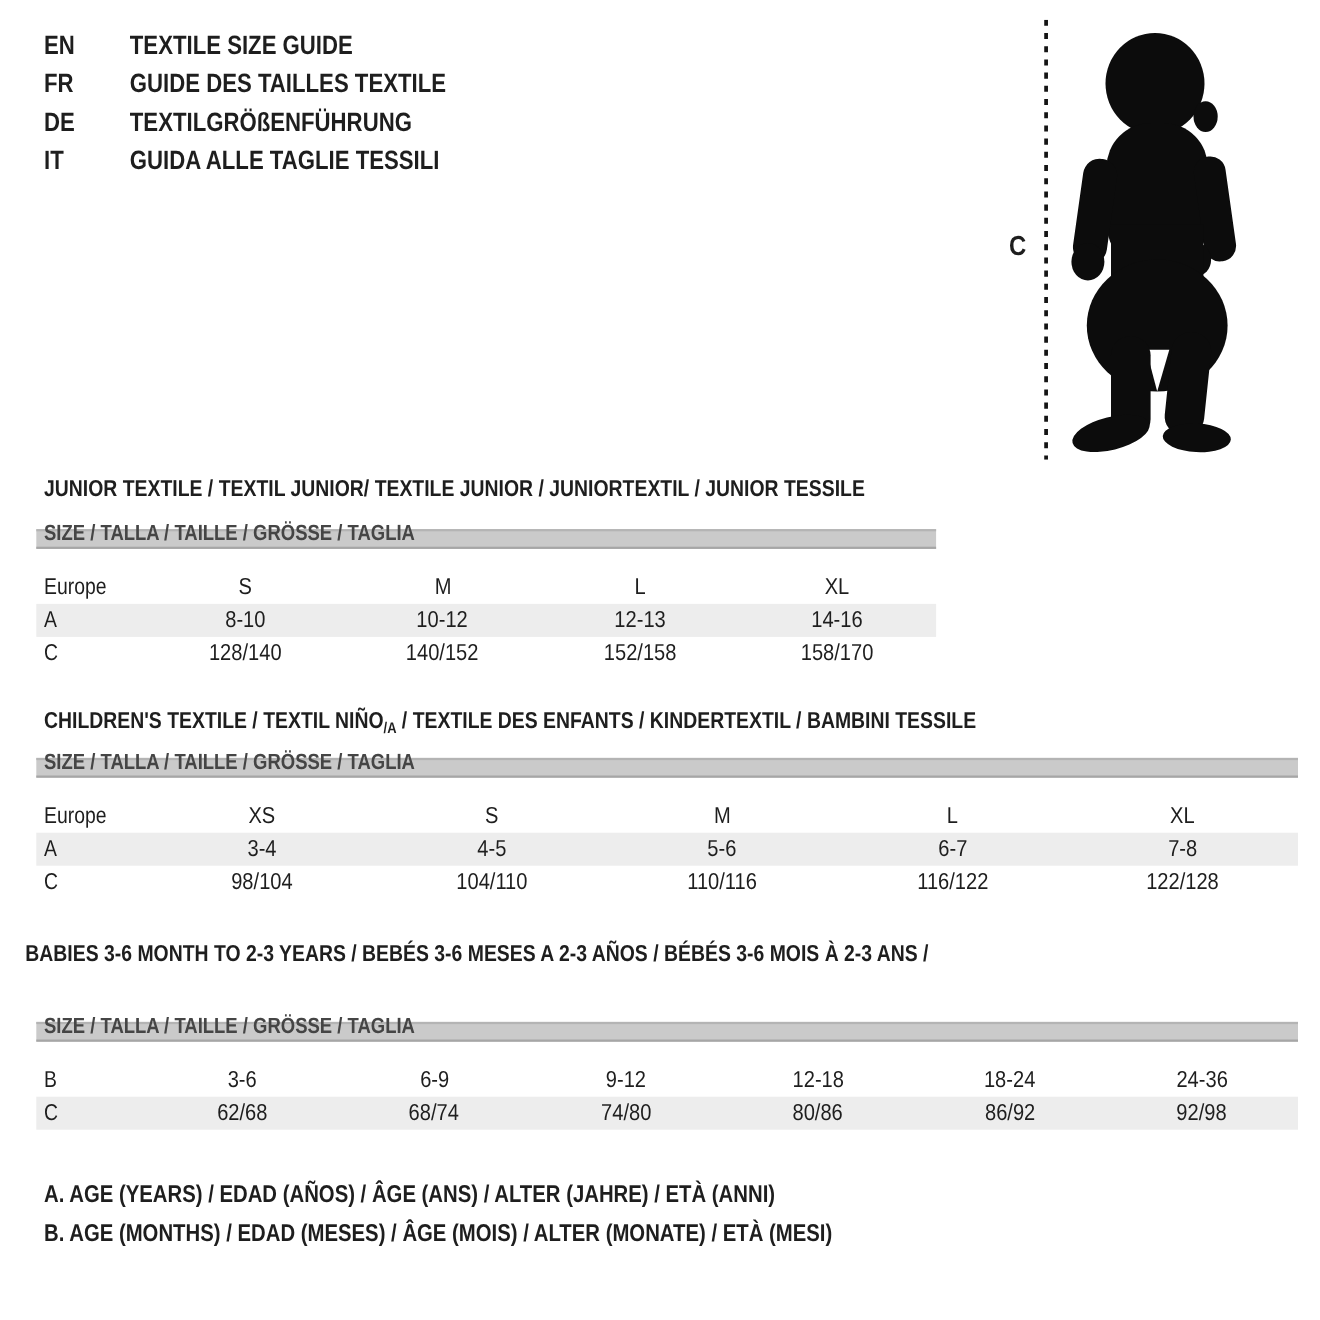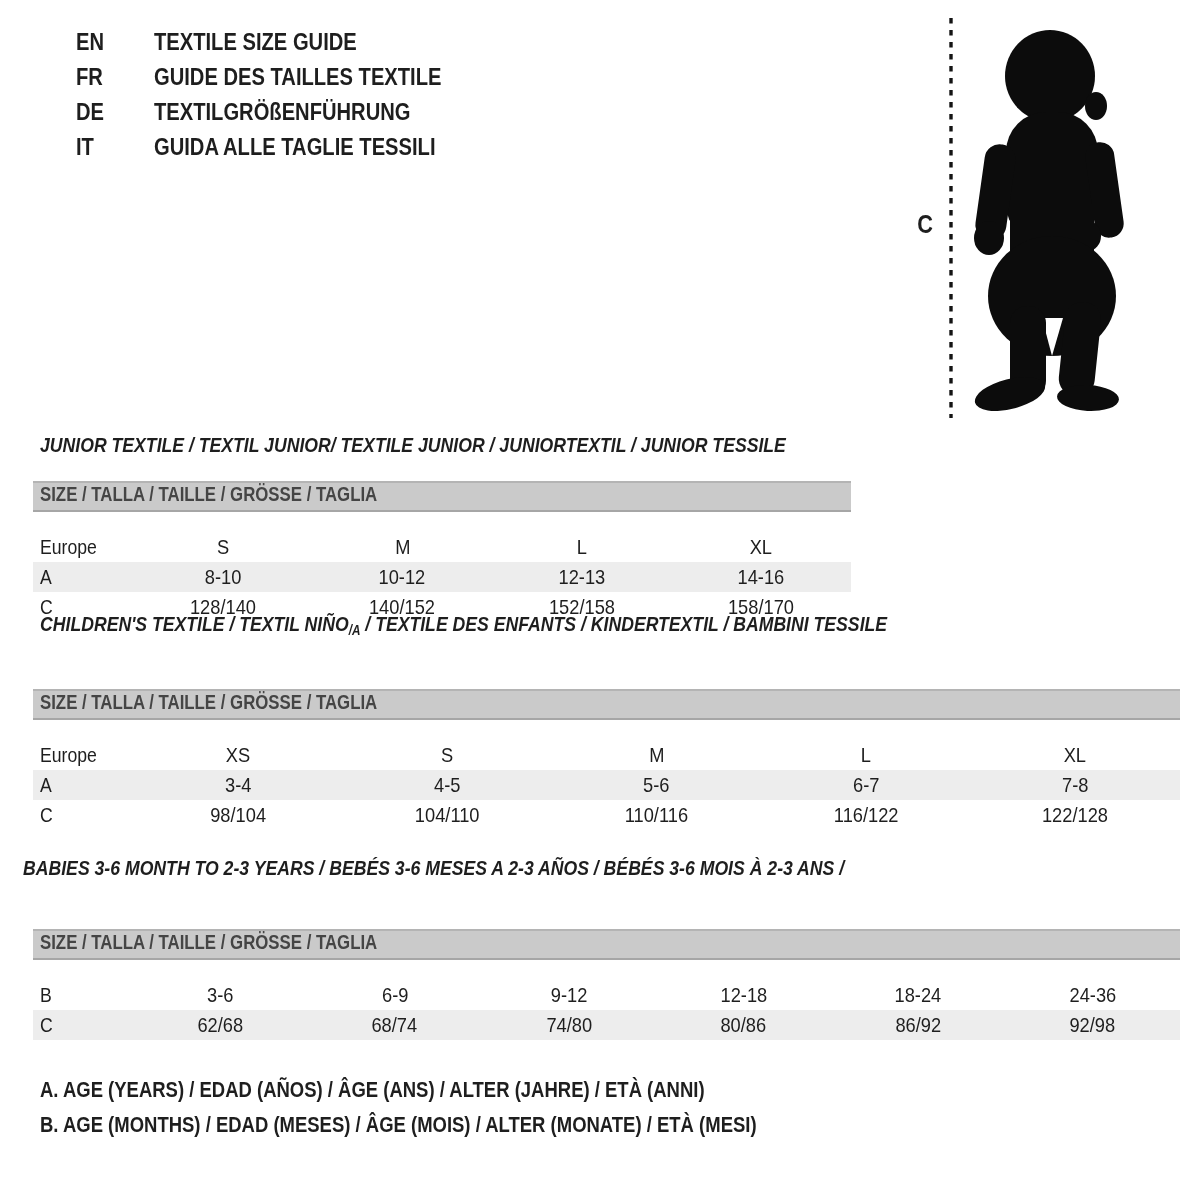--- a/index.html
+++ b/index.html
@@ -20,55 +20,55 @@
     font-family:"Liberation Sans","DejaVu Sans",sans-serif;
     overflow:hidden;
   }
   
   .cx{display:inline-block;transform:scaleX(0.84);transform-origin:0 50%;white-space:nowrap;}
   .cxc{display:inline-block;transform:scaleX(0.87);transform-origin:50% 50%;white-space:nowrap;}
 
   
   .langs{position:absolute;left:40px;top:24px;}
   .lang-row{display:flex;height:35px;align-items:center;font-size:24px;font-weight:700;}
-  .lang-code{width:78px;margin-left:36px;}
+  .lang-code{width:78px;}
 
   
   .figure-c{position:absolute;left:916px;top:210px;font-size:25px;font-weight:700;}
   .dash-line{position:absolute;left:947px;top:18px;}
   .kid{position:absolute;left:962px;top:26px;}
 
   
-  .section-heading{position:absolute;font-size:21px;font-weight:700;white-space:nowrap;line-height:24px;font-style:italic;}
+  .section-heading{position:absolute;font-size:21px;font-weight:700;white-space:nowrap;line-height:24px;}
   #junior-heading{left:40px;top:433px;}
-  #children-heading{left:40px;top:612px;}
+  #children-heading{left:40px;top:644px;}
   #babies-heading{left:23px;top:850px;}
   #babies-heading .hline{height:35px;display:flex;align-items:center;}
   .subA{font-size:14px;vertical-align:-4px;}
 
   
   .size-table{position:absolute;}
   #table-junior{left:33px;top:481px;width:818px;}
   #table-children{left:33px;top:689px;width:1147px;}
   #table-babies{left:33px;top:929px;width:1147px;}
   .size-bar{
-    height:31px;background:var(--table-header-bg);
+    height:18px;background:var(--table-header-bg);
     border-top:2px solid #b4b4b4;border-bottom:2px solid #a6a6a6;
-    display:flex;align-items:flex-start;padding-left:7px;
+    display:flex;align-items:flex-end;padding-left:7px;
     font-size:20px;font-weight:700;color:var(--table-header-text);
   }
   .rows{margin-top:20px;}
   .trow{display:flex;align-items:center;height:30px;font-size:21px;}
   .trow.shade{background:var(--row-stripe);}
   .tlabel{width:100px;padding-left:7px;}
   .tcell{flex:1;text-align:center;}
 
   
   .legend{position:absolute;left:40px;top:1068px;}
-  .legend-line{height:35px;display:flex;align-items:flex-end;font-size:22px;font-weight:700;}
+  .legend-line{height:35px;display:flex;align-items:center;font-size:22px;font-weight:700;}
 </style>
 </head>
 <body>
 
 <div class="langs">
     <div class="lang-row">
       <span class="lang-code"><span class="cx">EN</span></span>
       <span><span class="cx">TEXTILE SIZE GUIDE</span></span>
     </div>
     <div class="lang-row">

